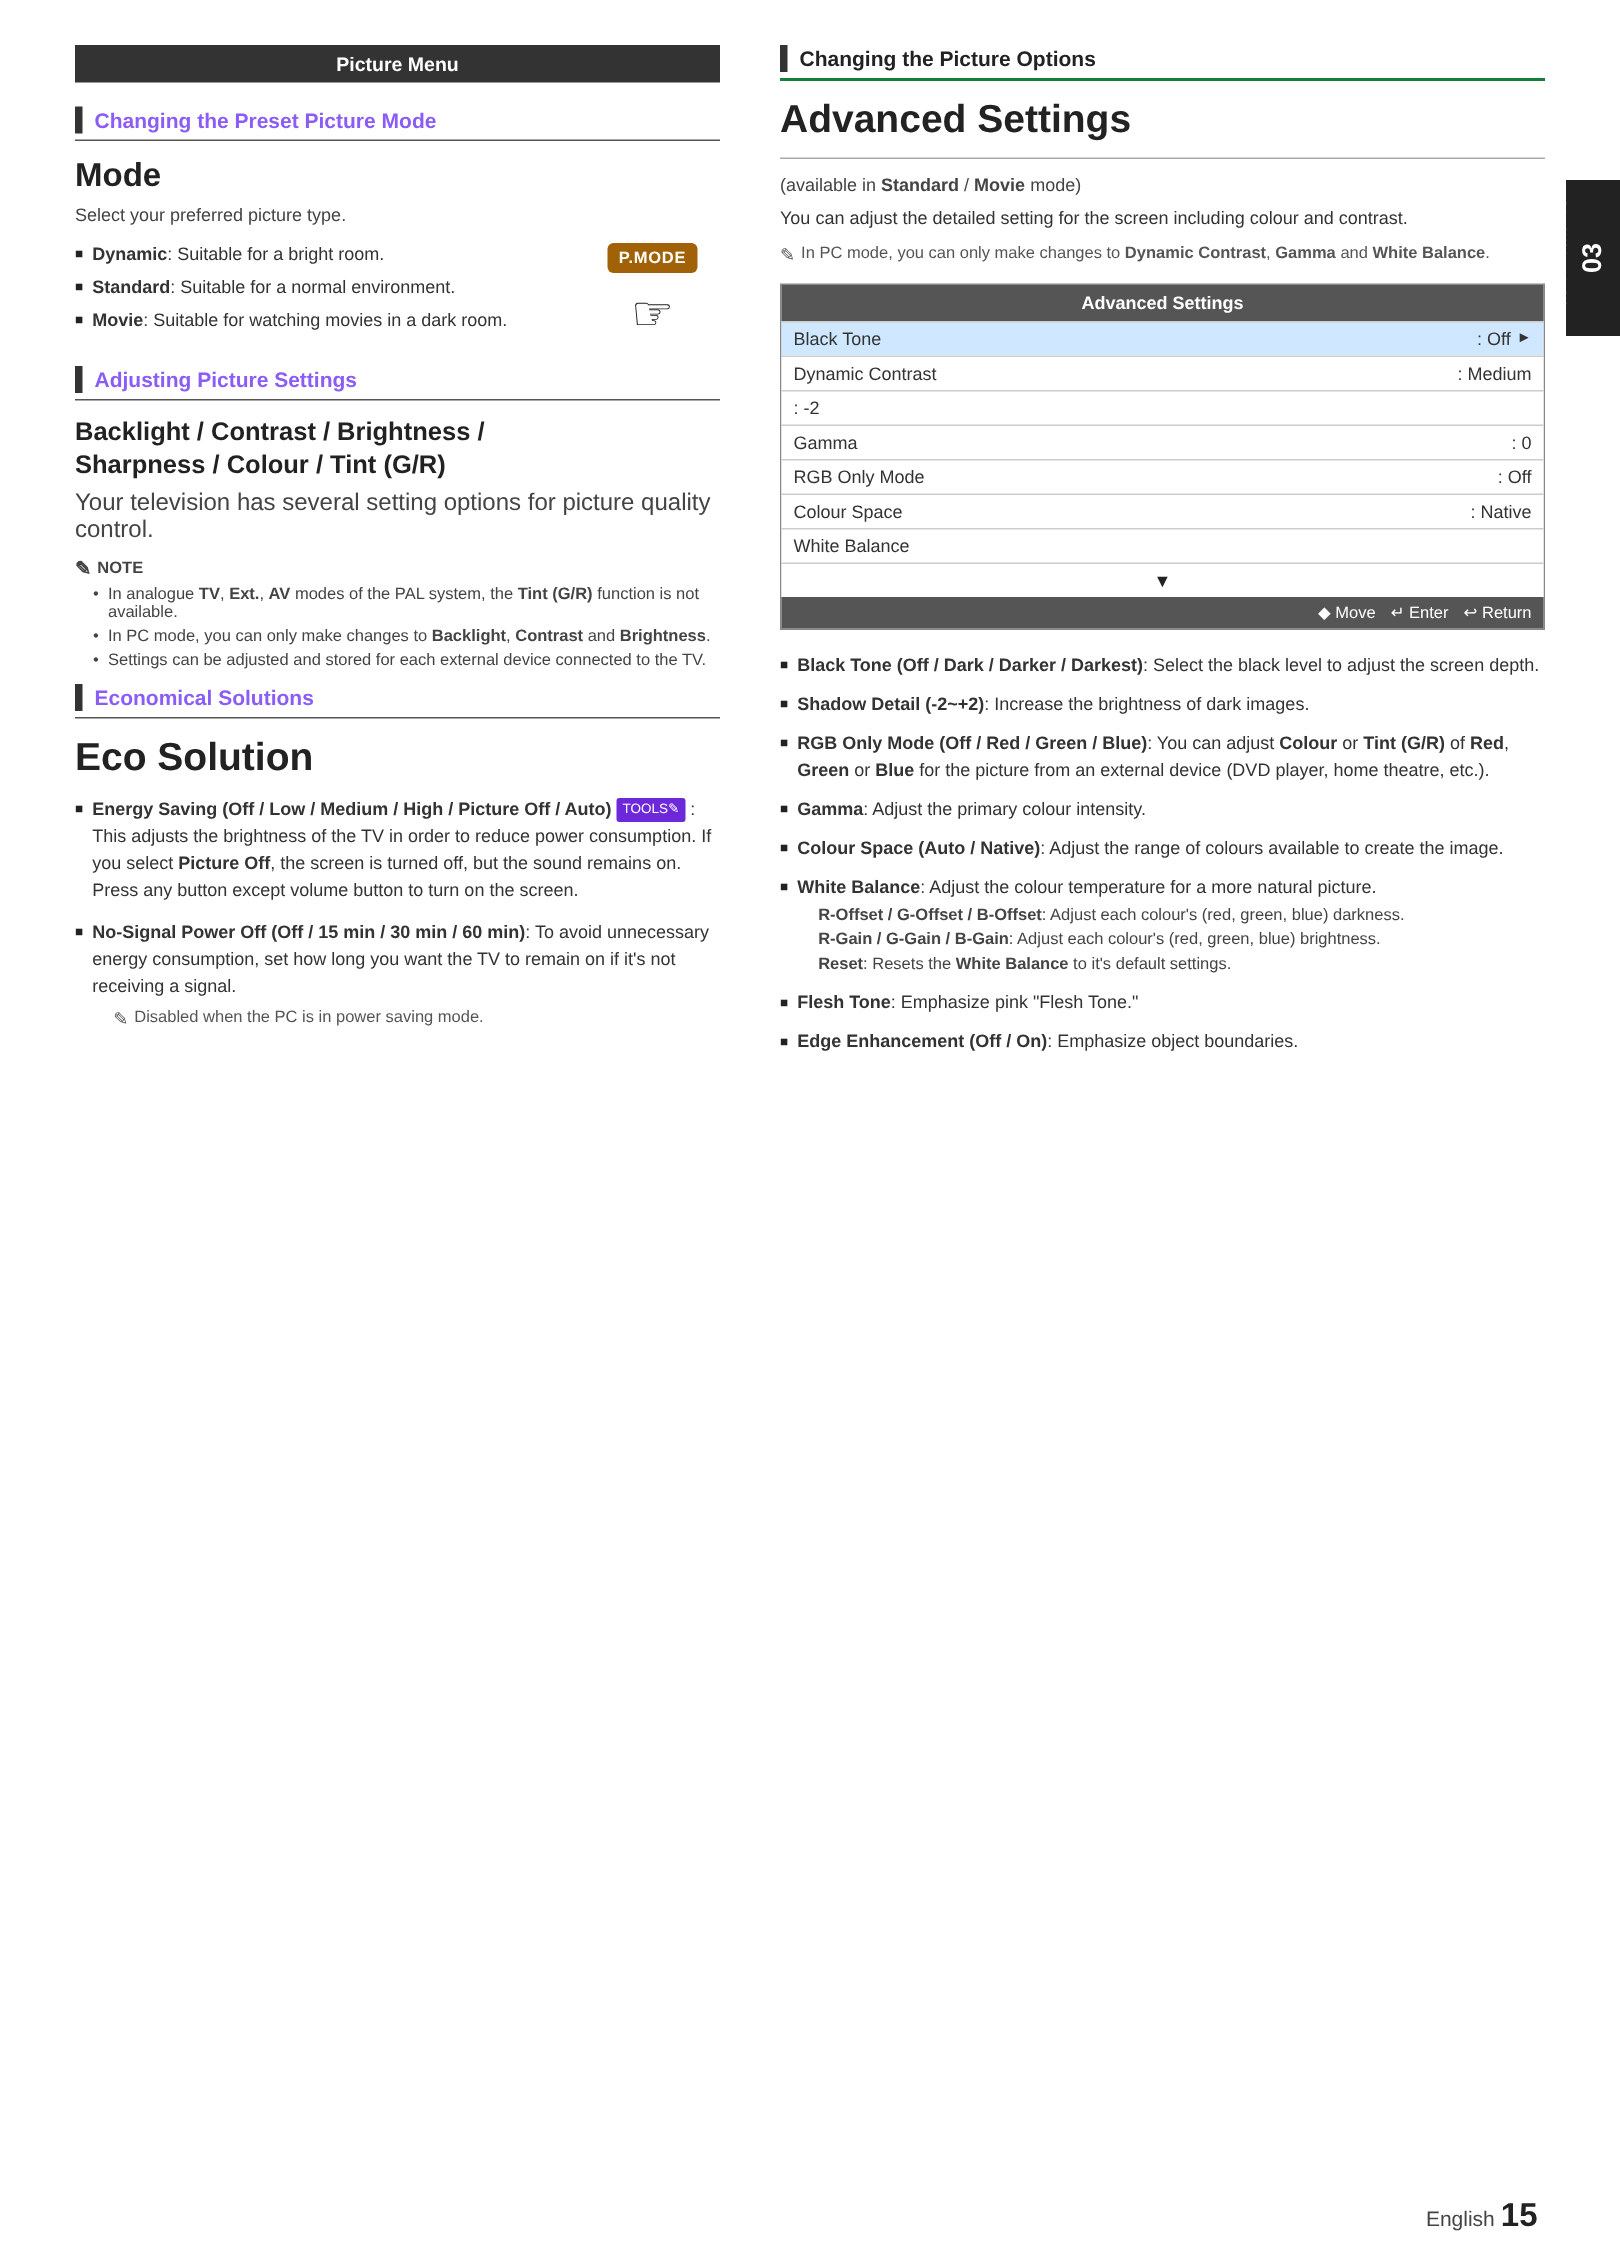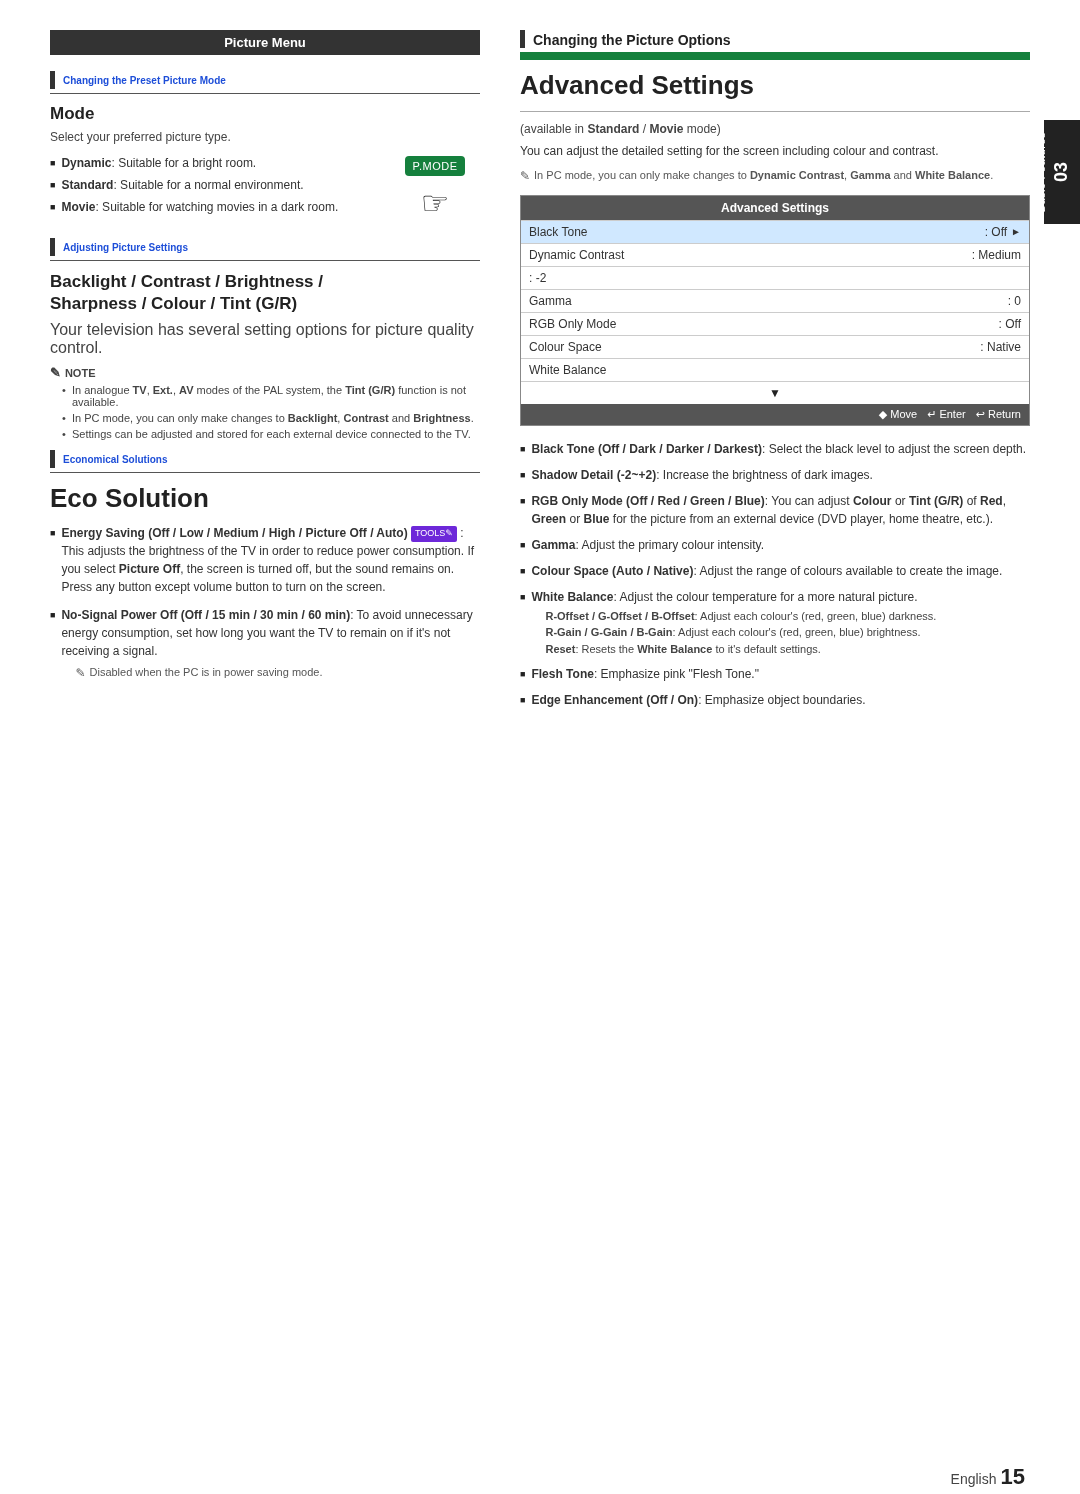--- a/index.html
+++ b/index.html
@@ -85,28 +85,28 @@
       padding-bottom: 4px;
     }
     .section-header .bar {
       width: 5px;
       height: 18px;
       background: #333;
       margin-right: 8px;
       flex-shrink: 0;
     }
     .section-header h2 {
-      font-size: 10px;
-      font-weight: bold;
-      color: #1d4ed8;
+      font-size: 14px;
+      font-weight: bold;
+      color: #8b5cf6;
     }
 
     
     .mode-title {
-      font-size: 17px;
+      font-size: 22px;
       font-weight: bold;
       color: #222;
       margin-bottom: 6px;
     }
     .mode-subtitle {
       font-size: 12px;
       color: #444;
       margin-bottom: 12px;
     }
 
@@ -140,24 +140,24 @@
       flex-shrink: 0;
     }
 
     
     .pmode-illustration {
       width: 90px;
       flex-shrink: 0;
       text-align: center;
     }
     .pmode-btn {
-      background: #15803d;
-      color: #fff;
-      font-size: 11px;
-      font-weight: normal;
+      background: #a16207;
+      color: #fff;
+      font-size: 11px;
+      font-weight: bold;
       padding: 4px 8px;
       border-radius: 4px;
       display: inline-block;
       margin-bottom: 4px;
       letter-spacing: 0.5px;
     }
     .hand-icon {
       font-size: 32px;
       display: block;
       text-align: center;
@@ -257,22 +257,22 @@
       margin-top: 4px;
     }
     .eco-note-icon {
       font-size: 12px;
       flex-shrink: 0;
     }
 
     
     .right-section-header {
       display: flex;
-      align-items: flex-end;
-      border-bottom: 8px solid #15803d;
+      align-items: center;
+      border-bottom: 2px solid #15803d;
       margin-bottom: 10px;
       padding-bottom: 4px;
     }
     .right-section-header .bar {
       width: 5px;
       height: 18px;
       background: #333;
       margin-right: 8px;
       flex-shrink: 0;
     }

